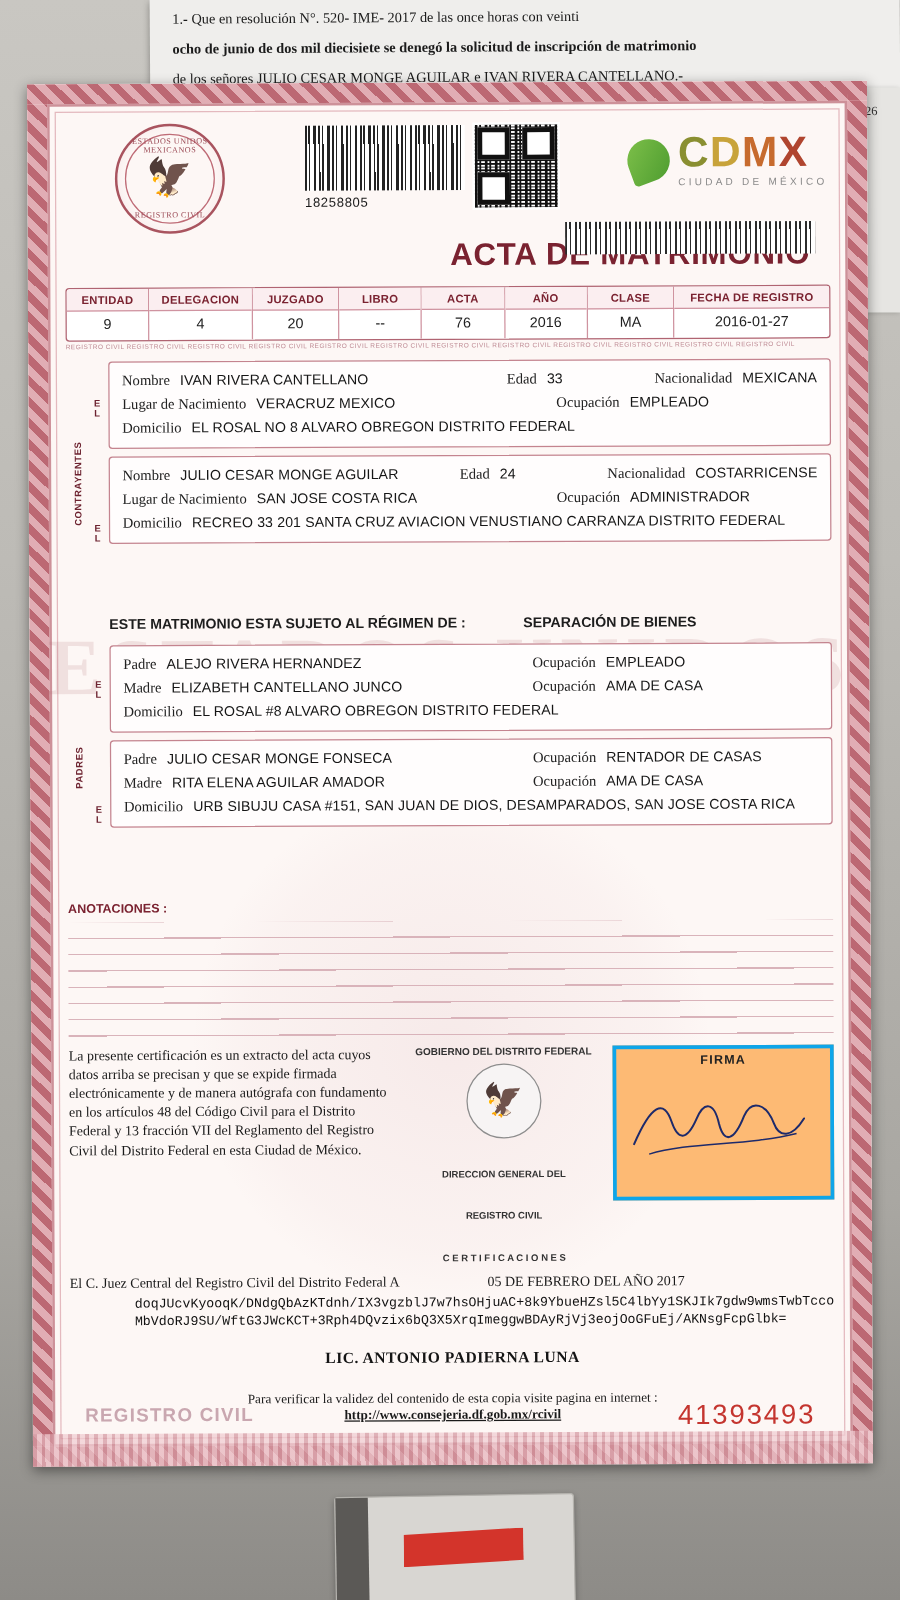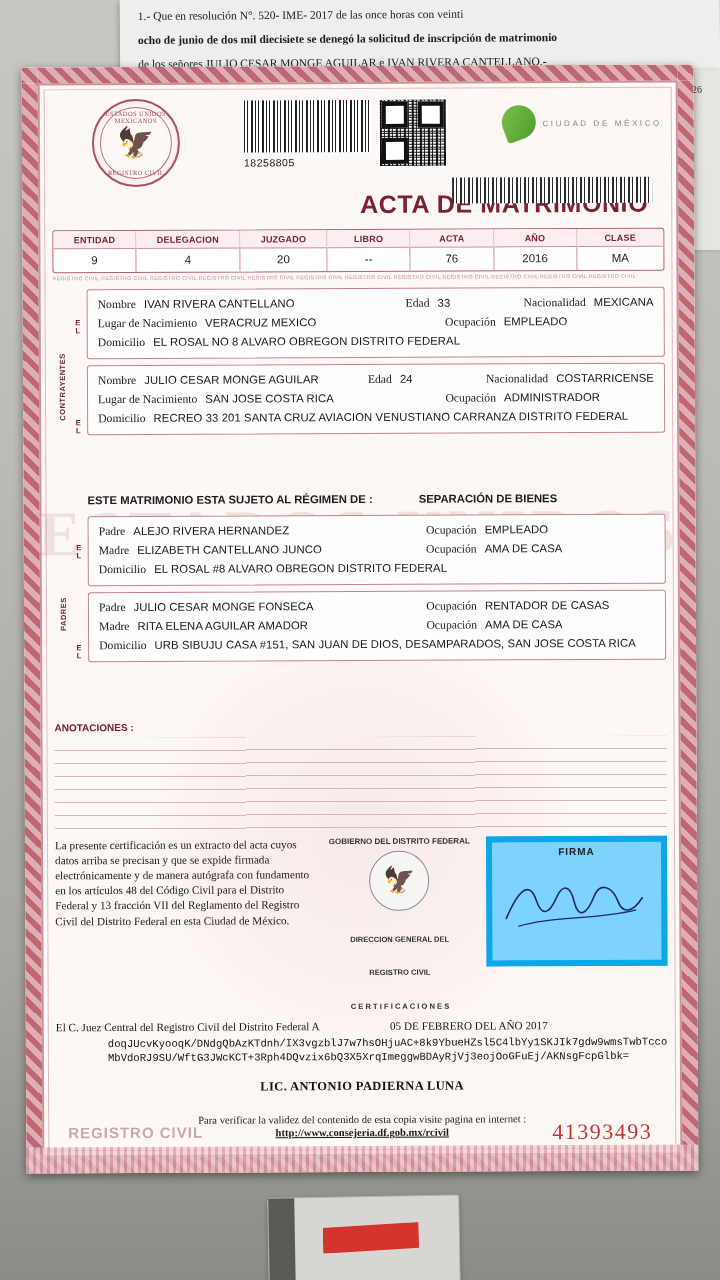--- a/index.html
+++ b/index.html
@@ -197,21 +197,21 @@
   .certify .txt{flex:1.6;font-size:11.2px;line-height:1.35;color:#1a1a1a;}
   .certify .gob{flex:.95;text-align:center;font-family:Liberation Sans, sans-serif;}
   .certify .gob .h{font-size:8px;font-weight:bold;color:#333;line-height:1.2;}
   .certify .gob .seal{
     width:58px;height:58px;margin:4px auto 4px;border-radius:50%;
     border:1px solid #8d8d8d;color:#6a6a6a;position:relative;background:#f7f4f4;
   }
   .certify .gob .seal .eagle{position:absolute;inset:0;display:flex;align-items:center;justify-content:center;font-size:26px;color:#5d5d5d;}
   .certify .gob .f{font-size:7.6px;font-weight:bold;color:#333;line-height:1.3;margin-top:24px;}
   .certify .firma{
-    flex:1.05;border:6px solid #0ea5e9;height:118px;position:relative;background:#7dd3fc;
+    flex:1.05;border:3px solid #0ea5e9;height:118px;position:relative;background:#fdba74;
   }
   .certify .firma .cap{
     position:absolute;top:4px;left:0;right:0;text-align:center;
     font-family:"Liberation Sans",sans-serif;font-weight:bold;font-size:10px;color:#222;letter-spacing:1px;
   }
   .certify .firma svg{position:absolute;left:8px;top:26px;}
 
   .judge{margin-top:8px;display:flex;justify-content:space-between;align-items:baseline;
     font-size:11.2px;color:#1a1a1a;}
   .hash{
@@ -223,21 +223,21 @@
 
   .verify{margin-top:20px;text-align:center;font-size:10.6px;color:#1a1a1a;}
   .verify .url{font-weight:bold;text-decoration:underline;display:block;margin-top:2px;}
 
   .footer{position:absolute;left:0;right:0;bottom:-6px;height:46px;}
   .footer .rc{
     position:absolute;left:12px;bottom:10px;font-family:"Liberation Sans",sans-serif;
     font-weight:bold;font-size:15px;color:#c9a7b0;letter-spacing:1px;
   }
   .folio{
-    position:absolute;right:16px;bottom:4px;font-family:Liberation Serif, serif;
+    position:absolute;right:16px;bottom:4px;font-family:Liberation Sans, sans-serif;
     font-size:22px;color:#c4352f;letter-spacing:1.5px;
   }
   .guilloche-band{
     position:absolute;left:-30px;right:-30px;bottom:-30px;height:34px;
     background:repeating-linear-gradient(90deg,#d59aa3 0 3px,#f0cdd2 3px 7px);
     opacity:.75;
   }
 </style>
 </head>
 <body>
@@ -285,20 +285,23 @@
       <div class="qr">
         <div class="cells"></div>
         <div class="fp tl"></div>
           <div class="fp tr"></div>
           <div class="fp bl"></div>
       </div>
 
       <div class="cdmx">
         <div class="leaf"></div>
         <div>
+          <div class="word">
+            <span class="c">C</span><span class="d">D</span><span class="m">M</span><span class="x">X</span>
+          </div>
           <div class="sub">CIUDAD DE MÉXICO</div>
         </div>
       </div>
 
       <div class="barcode2"></div>
     </div>
 
     <div class="title">ACTA DE MATRIMONIO</div>
 
     <div class="idtable">
@@ -322,20 +325,24 @@
         <div class="h">ACTA</div>
         <div class="v">76</div>
       </div>
       <div class="cell">
         <div class="h">AÑO</div>
         <div class="v">2016</div>
       </div>
       <div class="cell w1">
         <div class="h">CLASE</div>
         <div class="v">MA</div>
+      </div>
+      <div class="cell wbig">
+        <div class="h">FECHA DE REGISTRO</div>
+        <div class="v">2016-01-27</div>
       </div>
     </div>
     <div class="microtext">REGISTRO CIVIL  REGISTRO CIVIL  REGISTRO CIVIL  REGISTRO CIVIL  REGISTRO CIVIL  REGISTRO CIVIL  REGISTRO CIVIL  REGISTRO CIVIL  REGISTRO CIVIL  REGISTRO CIVIL  REGISTRO CIVIL  REGISTRO CIVIL</div>
 
     <div class="section" style="height:196px;">
       <div class="sidelabel">
         <span>CONTRAYENTES</span>
       </div>
       <div class="sideEL" style="top:30px;">E L</div>
       <div class="sideEL" style="top:130px;">E L</div>

